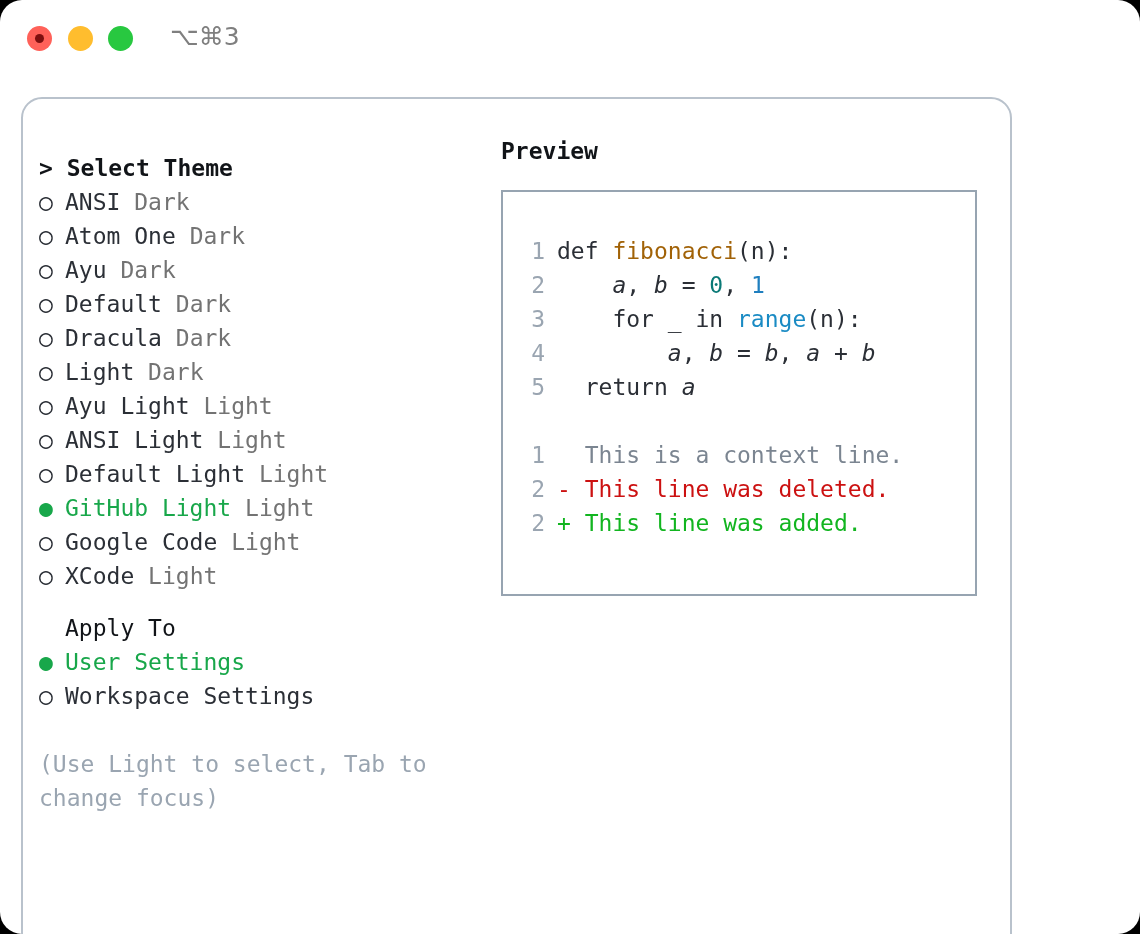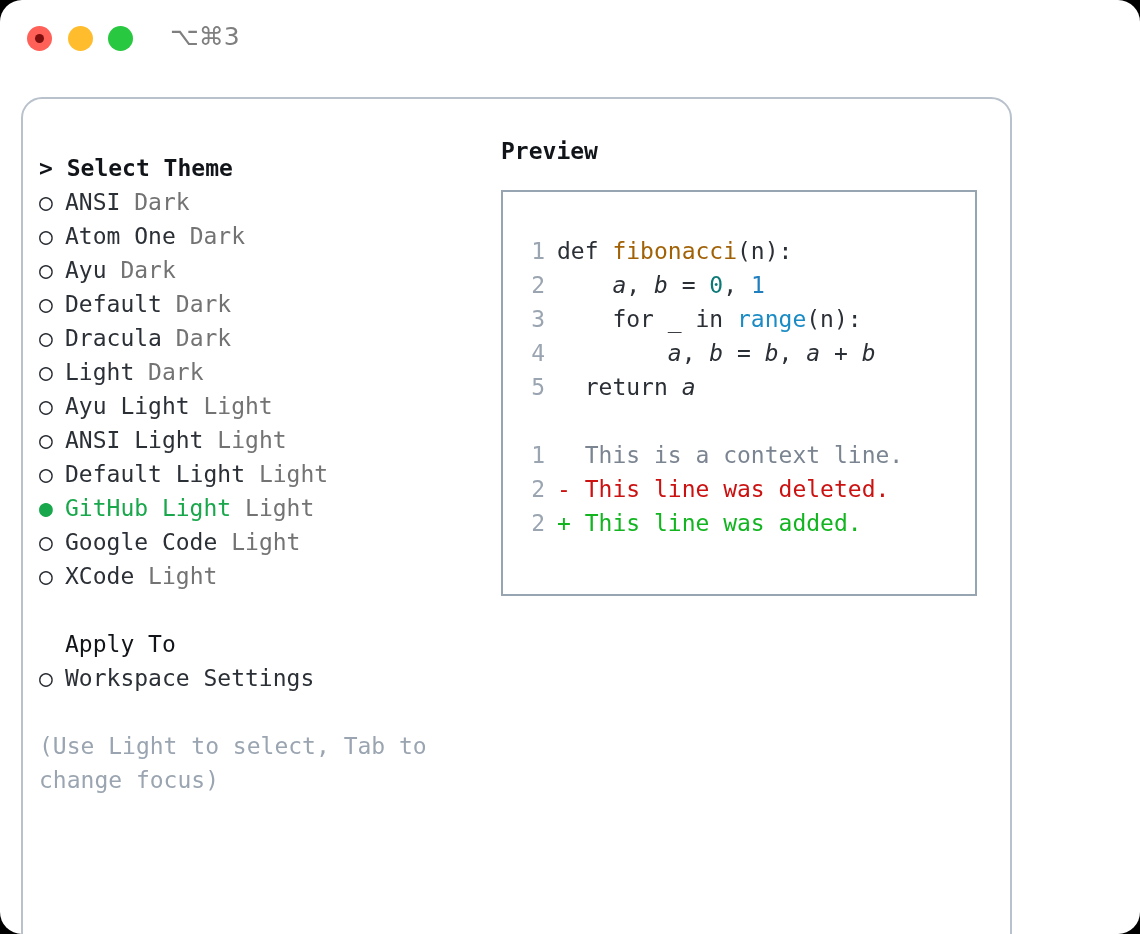--- a/index.html
+++ b/index.html
@@ -91,21 +91,21 @@
     width: 26px;
     color: #2b2f36;
   }
   .opt-row.selected .bullet { color: #18a74a; }
   .opt-row.selected .opt-label { color: #18a74a; }
   .opt-label { color: #2b2f36; }
   .opt-tag {
     color: #737373;
   }
 
-  #apply-block { margin-top: 34px; }
+  #apply-block { margin-top: 18px; }
   .apply-title {
     font-size: 23px;
     line-height: 34px;
     color: #111418;
     white-space: pre;
     padding-left: 26px;
   }
 
   #hint {
     margin-top: 34px;
@@ -193,20 +193,21 @@
           <div class="opt-row"><span class="bullet">○</span><span class="opt-label">ANSI Light</span> <span class="opt-tag">Light</span></div>
           <div class="opt-row"><span class="bullet">○</span><span class="opt-label">Default Light</span> <span class="opt-tag">Light</span></div>
           <div class="opt-row selected"><span class="bullet">●</span><span class="opt-label">GitHub Light</span> <span class="opt-tag">Light</span></div>
           <div class="opt-row"><span class="bullet">○</span><span class="opt-label">Google Code</span> <span class="opt-tag">Light</span></div>
           <div class="opt-row"><span class="bullet">○</span><span class="opt-label">XCode</span> <span class="opt-tag">Light</span></div>
         </div>
 
       <div id="apply-block">
         <div class="apply-title">Apply To</div>
         <div id="apply-list">
+            <div class="opt-row selected"><span class="bullet">●</span><span class="opt-label">User Settings</span></div>
             <div class="opt-row"><span class="bullet">○</span><span class="opt-label">Workspace Settings</span></div>
           </div>
       </div>
 
       <div id="hint">(Use Light to select, Tab to change focus)</div>
     </div>
 
     <div id="preview-column">
       <div id="preview-title">Preview</div>
       <div id="preview-box">

